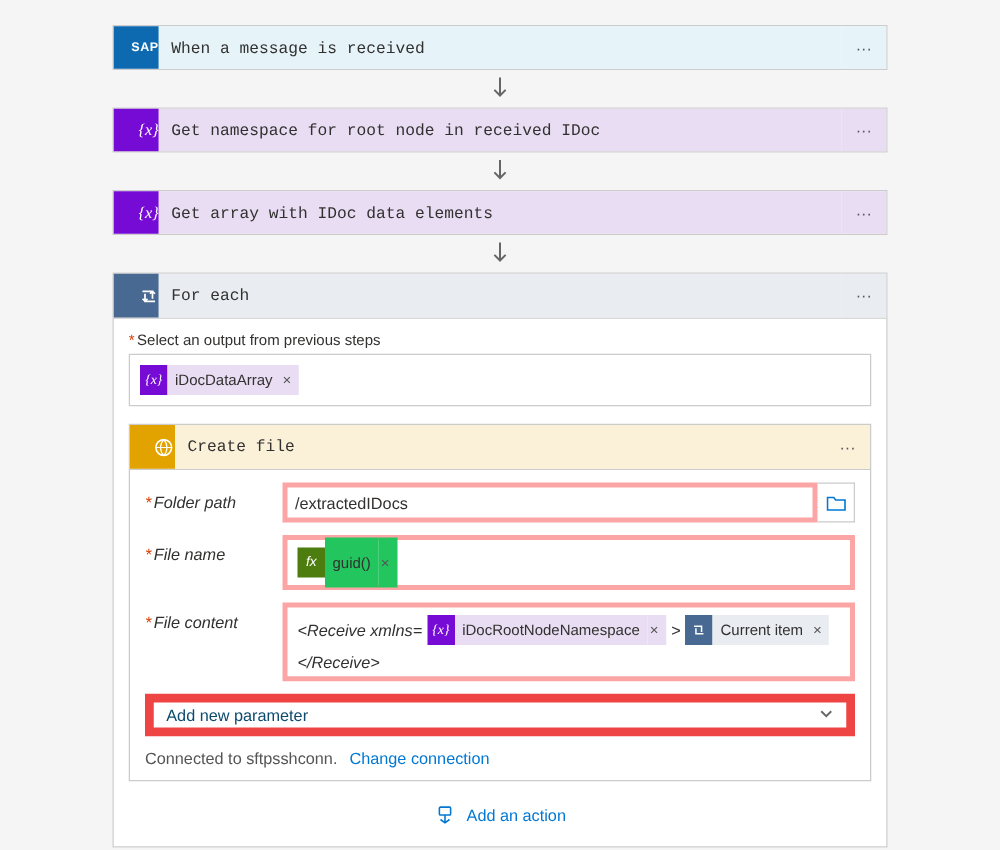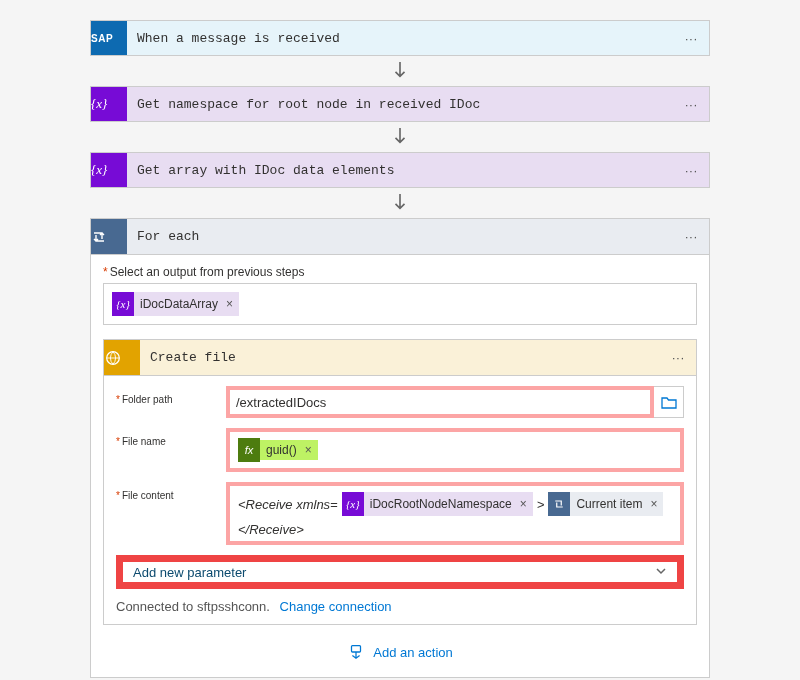--- a/index.html
+++ b/index.html
@@ -1,18 +1,18 @@
 <!DOCTYPE html>
 <html><head>
 <meta charset="utf-8">
 <style>
   * { box-sizing: border-box; margin: 0; padding: 0; font-family: 'Segoe UI', Arial, sans-serif; }
   body { background: #f5f5f5; width: 800px; height: 680px; overflow: hidden; padding: 20px 90px; font-size: 13px; color: #323130; }
   .card { background: #fff; border: 1px solid #ccc; display: flex; align-items: stretch; height: 36px; margin: 0 auto; }
-  .card-icon { width: 36px; display: flex; align-items: center; justify-content: flex-start; color: #fff; flex-shrink: 0; }
+  .card-icon { width: 36px; display: flex; align-items: center; justify-content: flex-end; color: #fff; flex-shrink: 0; }
   .card-title { flex: 1; display: flex; align-items: center; padding: 0 10px; font-weight: 400; font-family: Liberation Mono, monospace; }
   .card-menu { width: 36px; display: flex; align-items: center; justify-content: center; cursor: pointer; color: #555; }
   .trigger .card-icon { background: #0d6ab1; }
   .trigger .card-title { background: #e6f4fa; }
   .trigger .card-menu { background: #e6f4fa; }
   .var-card .card-icon { background: #770bd6; }
   .var-card .card-title { background: #e8ddf2; }
   .var-card .card-menu { background: #e8ddf2; }
   .arrow { display: flex; justify-content: center; margin: 4px 0; }
   .arrow svg { width: 18px; height: 22px; }
@@ -25,31 +25,31 @@
   .label-sm { font-size: 12px; margin-bottom: 4px; }
   .req::before { content: "*"; color: #d83b01; margin-right: 2px; }
   .output-box { border: 1px solid #ccc; padding: 6px; min-height: 36px; display: flex; align-items: center; }
   .token { display: inline-flex; align-items: center; border-radius: 2px; height: 24px; font-size: 12px; margin: 2px; }
   .token-icon { width: 22px; height: 24px; display: flex; align-items: center; justify-content: center; color: #fff; font-size: 11px; }
   .token-label { padding: 0 6px; }
   .token-x { padding: 0 6px 0 2px; cursor: pointer; color: #555; }
   .tk-var .token-icon { background: #770bd6; }
   .tk-var .token-label, .tk-var .token-x { background: #e8ddf2; height: 24px; display: flex; align-items: center; }
   .tk-fx .token-icon { background: #4d7c0f; font-style: italic; }
-  .tk-fx .token-label, .tk-fx .token-x { background: #bef264; height: 20px; display: flex; align-items: center; }
+  .tk-fx .token-label, .tk-fx .token-x { background: #22c55e; height: 40px; display: flex; align-items: center; }
   .tk-loop .token-icon { background: #486991; }
   .tk-loop .token-label, .tk-loop .token-x { background: #e9ecf1; height: 24px; display: flex; align-items: center; }
   .createfile-card { border: 1px solid #ccc; margin-top: 14px; }
   .createfile-header { display: flex; align-items: stretch; height: 36px; border-bottom: 1px solid #ccc; }
   .createfile-header .card-icon { background: #e2a300; }
   .createfile-header .card-title { background: #faf1d8; font-weight: 500; }
   .createfile-header .card-menu { background: #faf1d8; }
   .cf-body { padding: 10px 12px; }
   .cf-row { display: flex; margin-bottom: 10px; align-items: flex-start; }
-  .cf-label { width: 110px; padding-top: 8px; font-size: 10px; }
+  .cf-label { width: 110px; padding-top: 8px; font-size: 13px; font-style: italic; }
   .cf-input { flex: 1; border: 4px solid #fca5a5; min-height: 32px; padding: 4px 6px; display: flex; align-items: center; flex-wrap: wrap; }
   .folder-btn { width: 30px; height: 32px; border: 1px solid #ccc; border-left: none; display: flex; align-items: center; justify-content: center; color: #0078d4; cursor: pointer; }
   .content-text { font-size: 13px; padding: 0 2px; font-style: italic; }
   .param-select { border: 7px solid #ef4444; height: 34px; display: flex; align-items: center; justify-content: space-between; padding: 0 10px; margin-top: 6px; cursor: pointer; color: #0c4a6e; }
   .conn-row { margin-top: 10px; font-size: 13px; color: #555; }
   .conn-row a { color: #0078d4; text-decoration: none; margin-left: 6px; cursor: pointer; }
   .add-action { display: flex; justify-content: center; align-items: center; margin-top: 18px; color: #0078d4; font-size: 13px; gap: 8px; cursor: pointer; }
   .add-action-icon { width: 18px; height: 18px; }
   .sap-text { font-weight: bold; font-size: 10px; letter-spacing: 0.5px; }
   .braces { font-family: serif; font-style: italic; }

